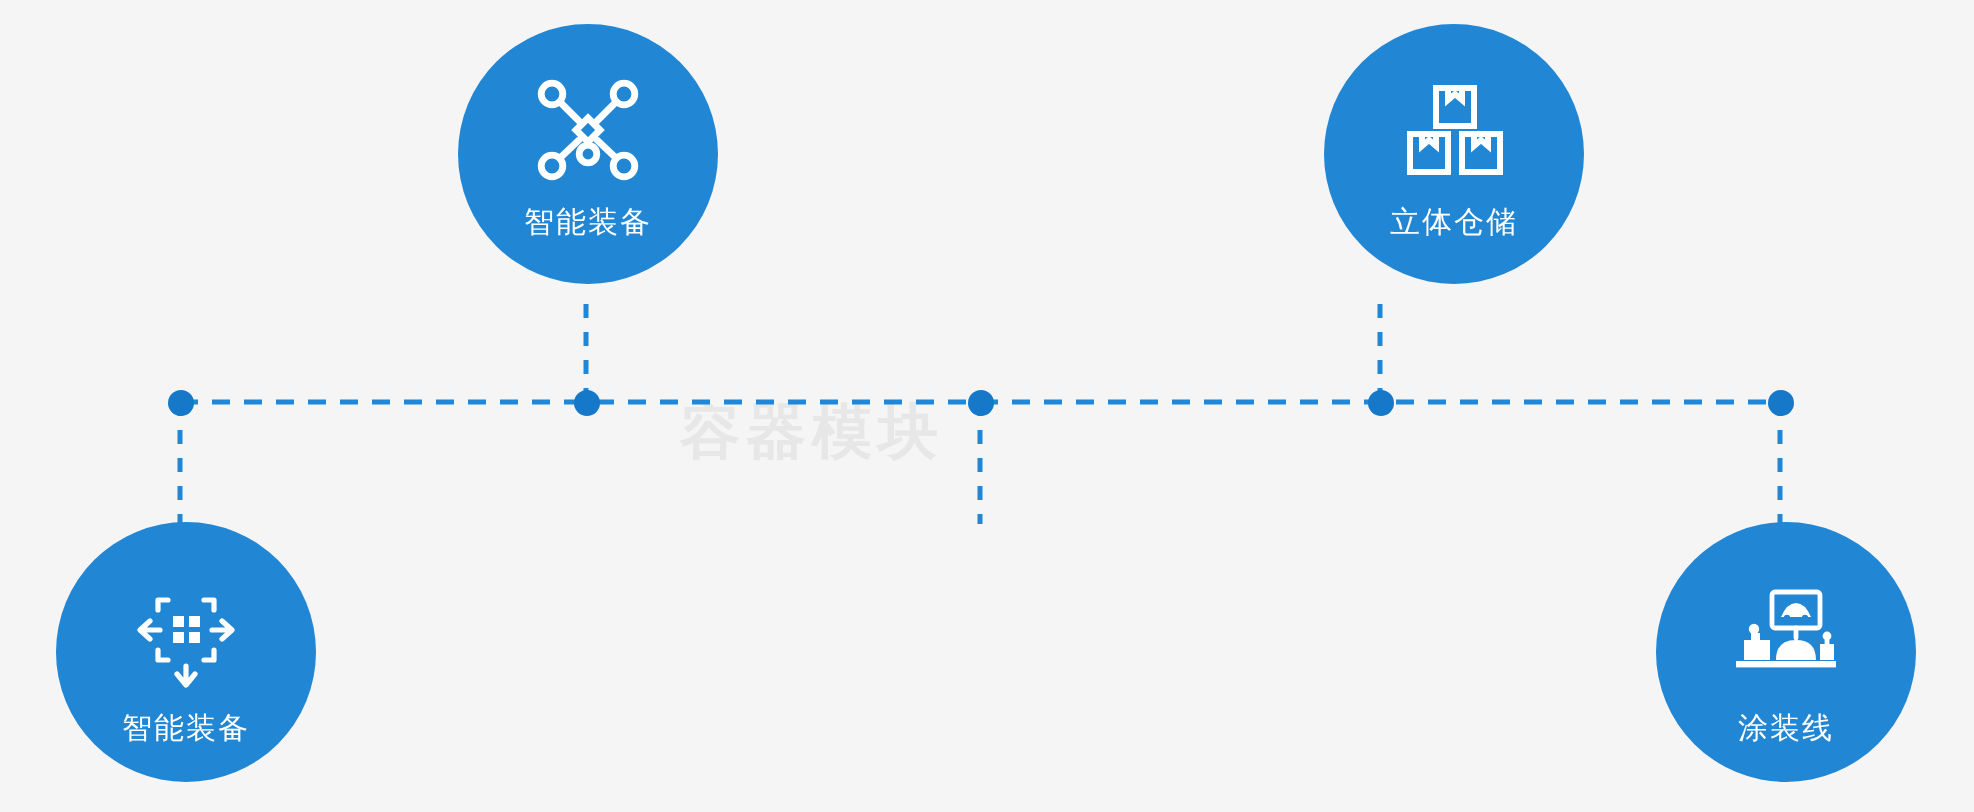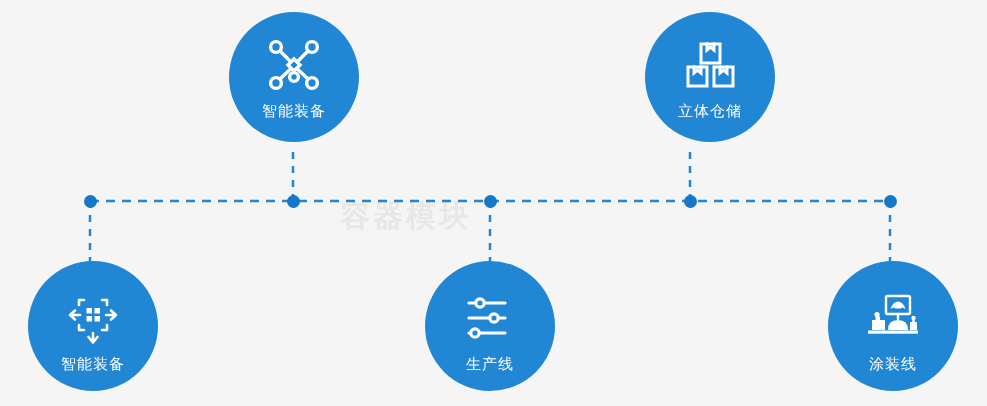--- a/index.html
+++ b/index.html
@@ -115,21 +115,21 @@
         <path d="M13 13 L23 23"></path>
         <path d="M41 13 L31 23"></path>
         <path d="M13 41 L22.5 32"></path>
         <path d="M41 41 L31.5 32"></path>
         <path d="M27 21 L33 27 L27 33 L21 27 Z"></path>
       </svg>
     </span>
     <span class="node-label">智能装备</span>
   </div>
 
-  <div class="node top" style="left:645px; top:12px;">
+  <div class="node top" style="left:662px; top:12px;">
     <span class="node-icon">
       <svg viewBox="0 0 54 54" fill="none" stroke="#ffffff" stroke-width="3" stroke-linecap="square">
         <rect x="18" y="6" width="19" height="19"></rect>
         <path d="M24 6 v6 l3.5 -3 l3.5 3 v-6"></path>
         <rect x="5" y="29" width="19" height="19"></rect>
         <path d="M11 29 v6 l3.5 -3 l3.5 3 v-6"></path>
         <rect x="31" y="29" width="19" height="19"></rect>
         <path d="M37 29 v6 l3.5 -3 l3.5 3 v-6"></path>
       </svg>
     </span>
@@ -148,33 +148,20 @@
         <rect x="20.5" y="25" width="5.5" height="5.5" fill="#ffffff" stroke="none"></rect>
         <rect x="28.5" y="25" width="5.5" height="5.5" fill="#ffffff" stroke="none"></rect>
         <path d="M14 24 h-9 M9 19.5 L4 24 L9 28.5"></path>
         <path d="M40 24 h9 M45 19.5 L50 24 L45 28.5"></path>
         <path d="M27 42 v9 M22.5 46 L27 51.5 L31.5 46"></path>
       </svg>
     </span>
     <span class="node-label">智能装备</span>
   </div>
 
-  <div class="node bottom" style="left:425px; top:261px;">
-    <span class="node-icon">
-      <svg viewBox="0 0 54 54" fill="none" stroke="#ffffff" stroke-width="3.2" stroke-linecap="round">
-        <path d="M6 12 h36"></path>
-        <circle cx="17" cy="12" r="4.2" fill="#2186d4"></circle>
-        <path d="M6 27 h36"></path>
-        <circle cx="31" cy="27" r="4.2" fill="#2186d4"></circle>
-        <path d="M6 42 h36"></path>
-        <circle cx="12" cy="42" r="4.2" fill="#2186d4"></circle>
-      </svg>
-    </span>
-    <span class="node-label">生产线</span>
-  </div>
 
   <div class="node bottom" style="left:828px; top:261px;">
     <span class="node-icon">
       <svg viewBox="0 0 54 54" fill="none" stroke="#ffffff" stroke-width="2.4" stroke-linecap="round" stroke-linejoin="round">
         <rect x="20" y="5" width="24" height="18" rx="1.5"></rect>
         <path d="M24.5 17.5 q3 -7 7.5 -7 q4.5 0 7.5 7 z" fill="#ffffff" stroke="none"></path>
         <circle cx="27.5" cy="18" r="1.6" fill="#2186d4" stroke="none"></circle>
         <circle cx="36.5" cy="18" r="1.6" fill="#2186d4" stroke="none"></circle>
         <path d="M32 23 v5"></path>
         <path d="M22 39 q0 -10 10 -10 q10 0 10 10 z" fill="#ffffff" stroke="none"></path>

